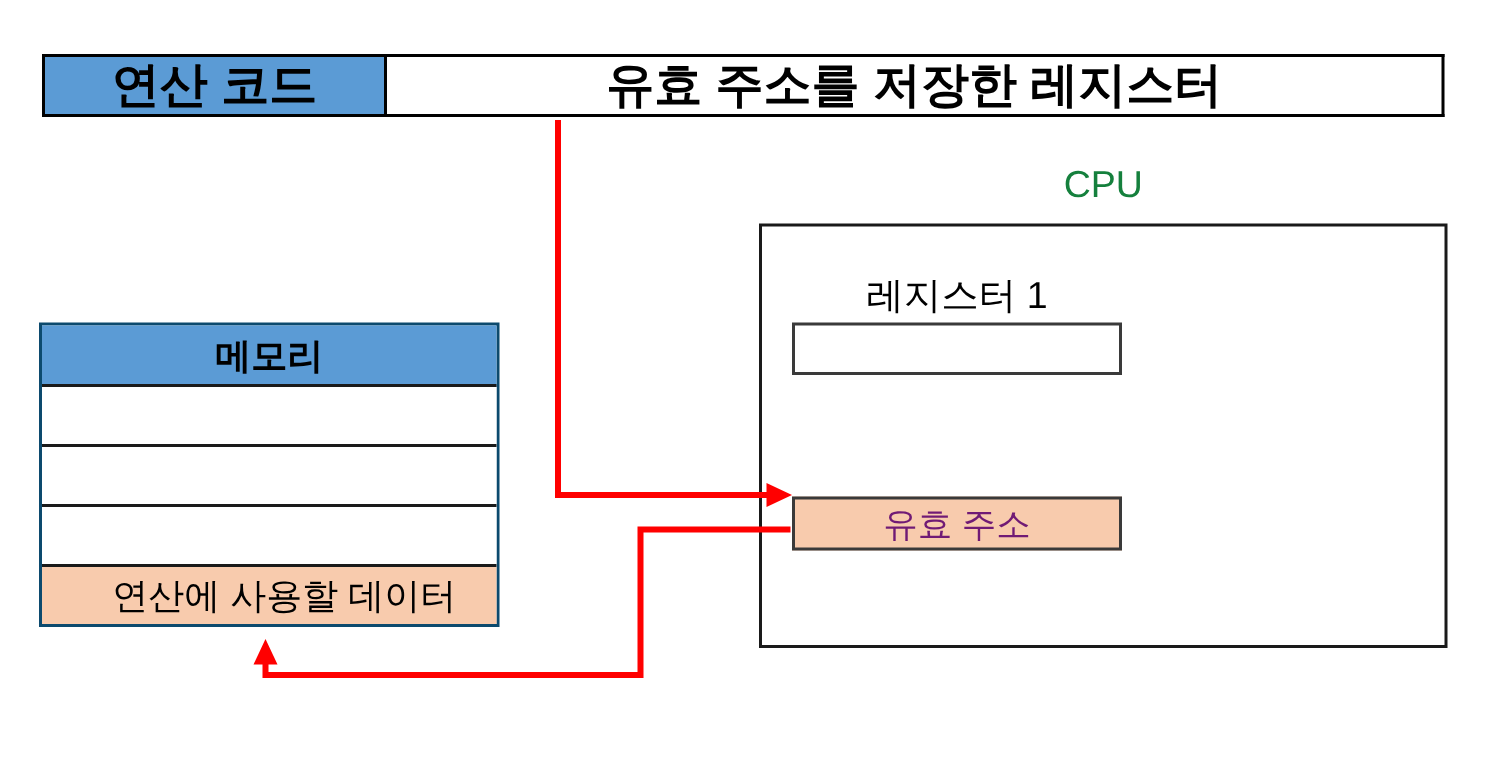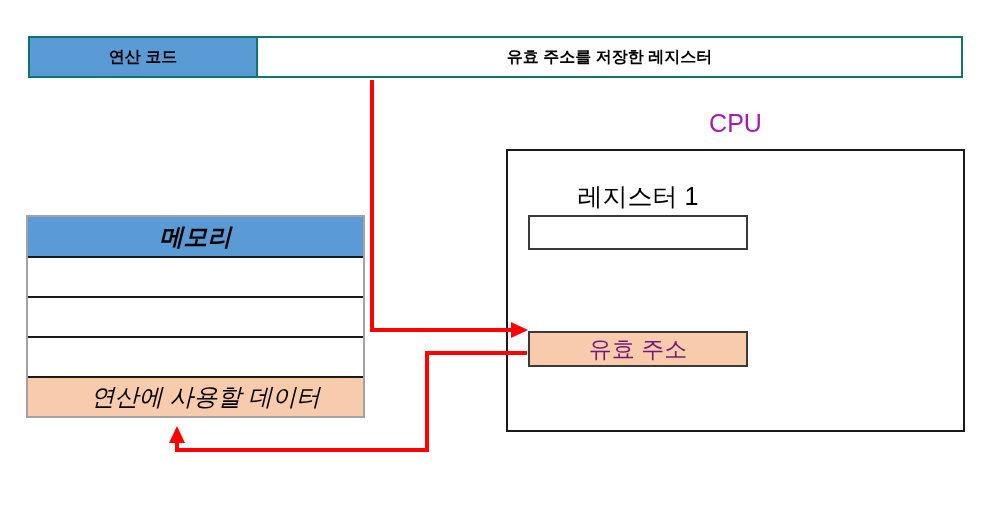--- a/index.html
+++ b/index.html
@@ -21,25 +21,25 @@
     position: absolute;
     left: 28px;
     top: 36px;
     width: 935px;
     height: 42px;
     display: flex;
     box-sizing: border-box;
   }
   .instr-cell {
     box-sizing: border-box;
-    border: 2px solid #0f766e;
+    border: 2px solid #000000;
     display: flex;
     align-items: center;
     justify-content: center;
-    font-size: 16px;
+    font-size: 32px;
     font-weight: bold;
     color: #000000;
     white-space: nowrap;
   }
   .instr-opcode {
     width: 230px;
     background: var(--blue);
   }
   .instr-operand {
     flex: 1;
@@ -49,21 +49,21 @@
 
   
   .cpu-title {
     position: absolute;
     left: 506px;
     top: 109px;
     width: 459px;
     text-align: center;
     font-size: 25px;
     font-weight: normal;
-    color: #a21caf;
+    color: #15803d;
   }
   .cpu-box {
     position: absolute;
     left: 506px;
     top: 149px;
     width: 459px;
     height: 283px;
     box-sizing: border-box;
     border: 2px solid #1a1a1a;
     background: #ffffff;
@@ -101,24 +101,23 @@
     top: 331px;
     height: 36px;
     background: var(--orange);
   }
 
   
   .memory-table {
     position: absolute;
     left: 26px;
     top: 215px;
-    width: 339px;
-    box-sizing: border-box;
-    border: 2px solid #a3a3a3;
-    font-style: italic;
+    width: 307px;
+    box-sizing: border-box;
+    border: 2px solid #0c4a6e;
   }
   .mem-row {
     box-sizing: border-box;
     display: flex;
     align-items: center;
     justify-content: center;
     color: #000000;
     border-bottom: 2px solid #1a1a1a;
     background: #ffffff;
   }

